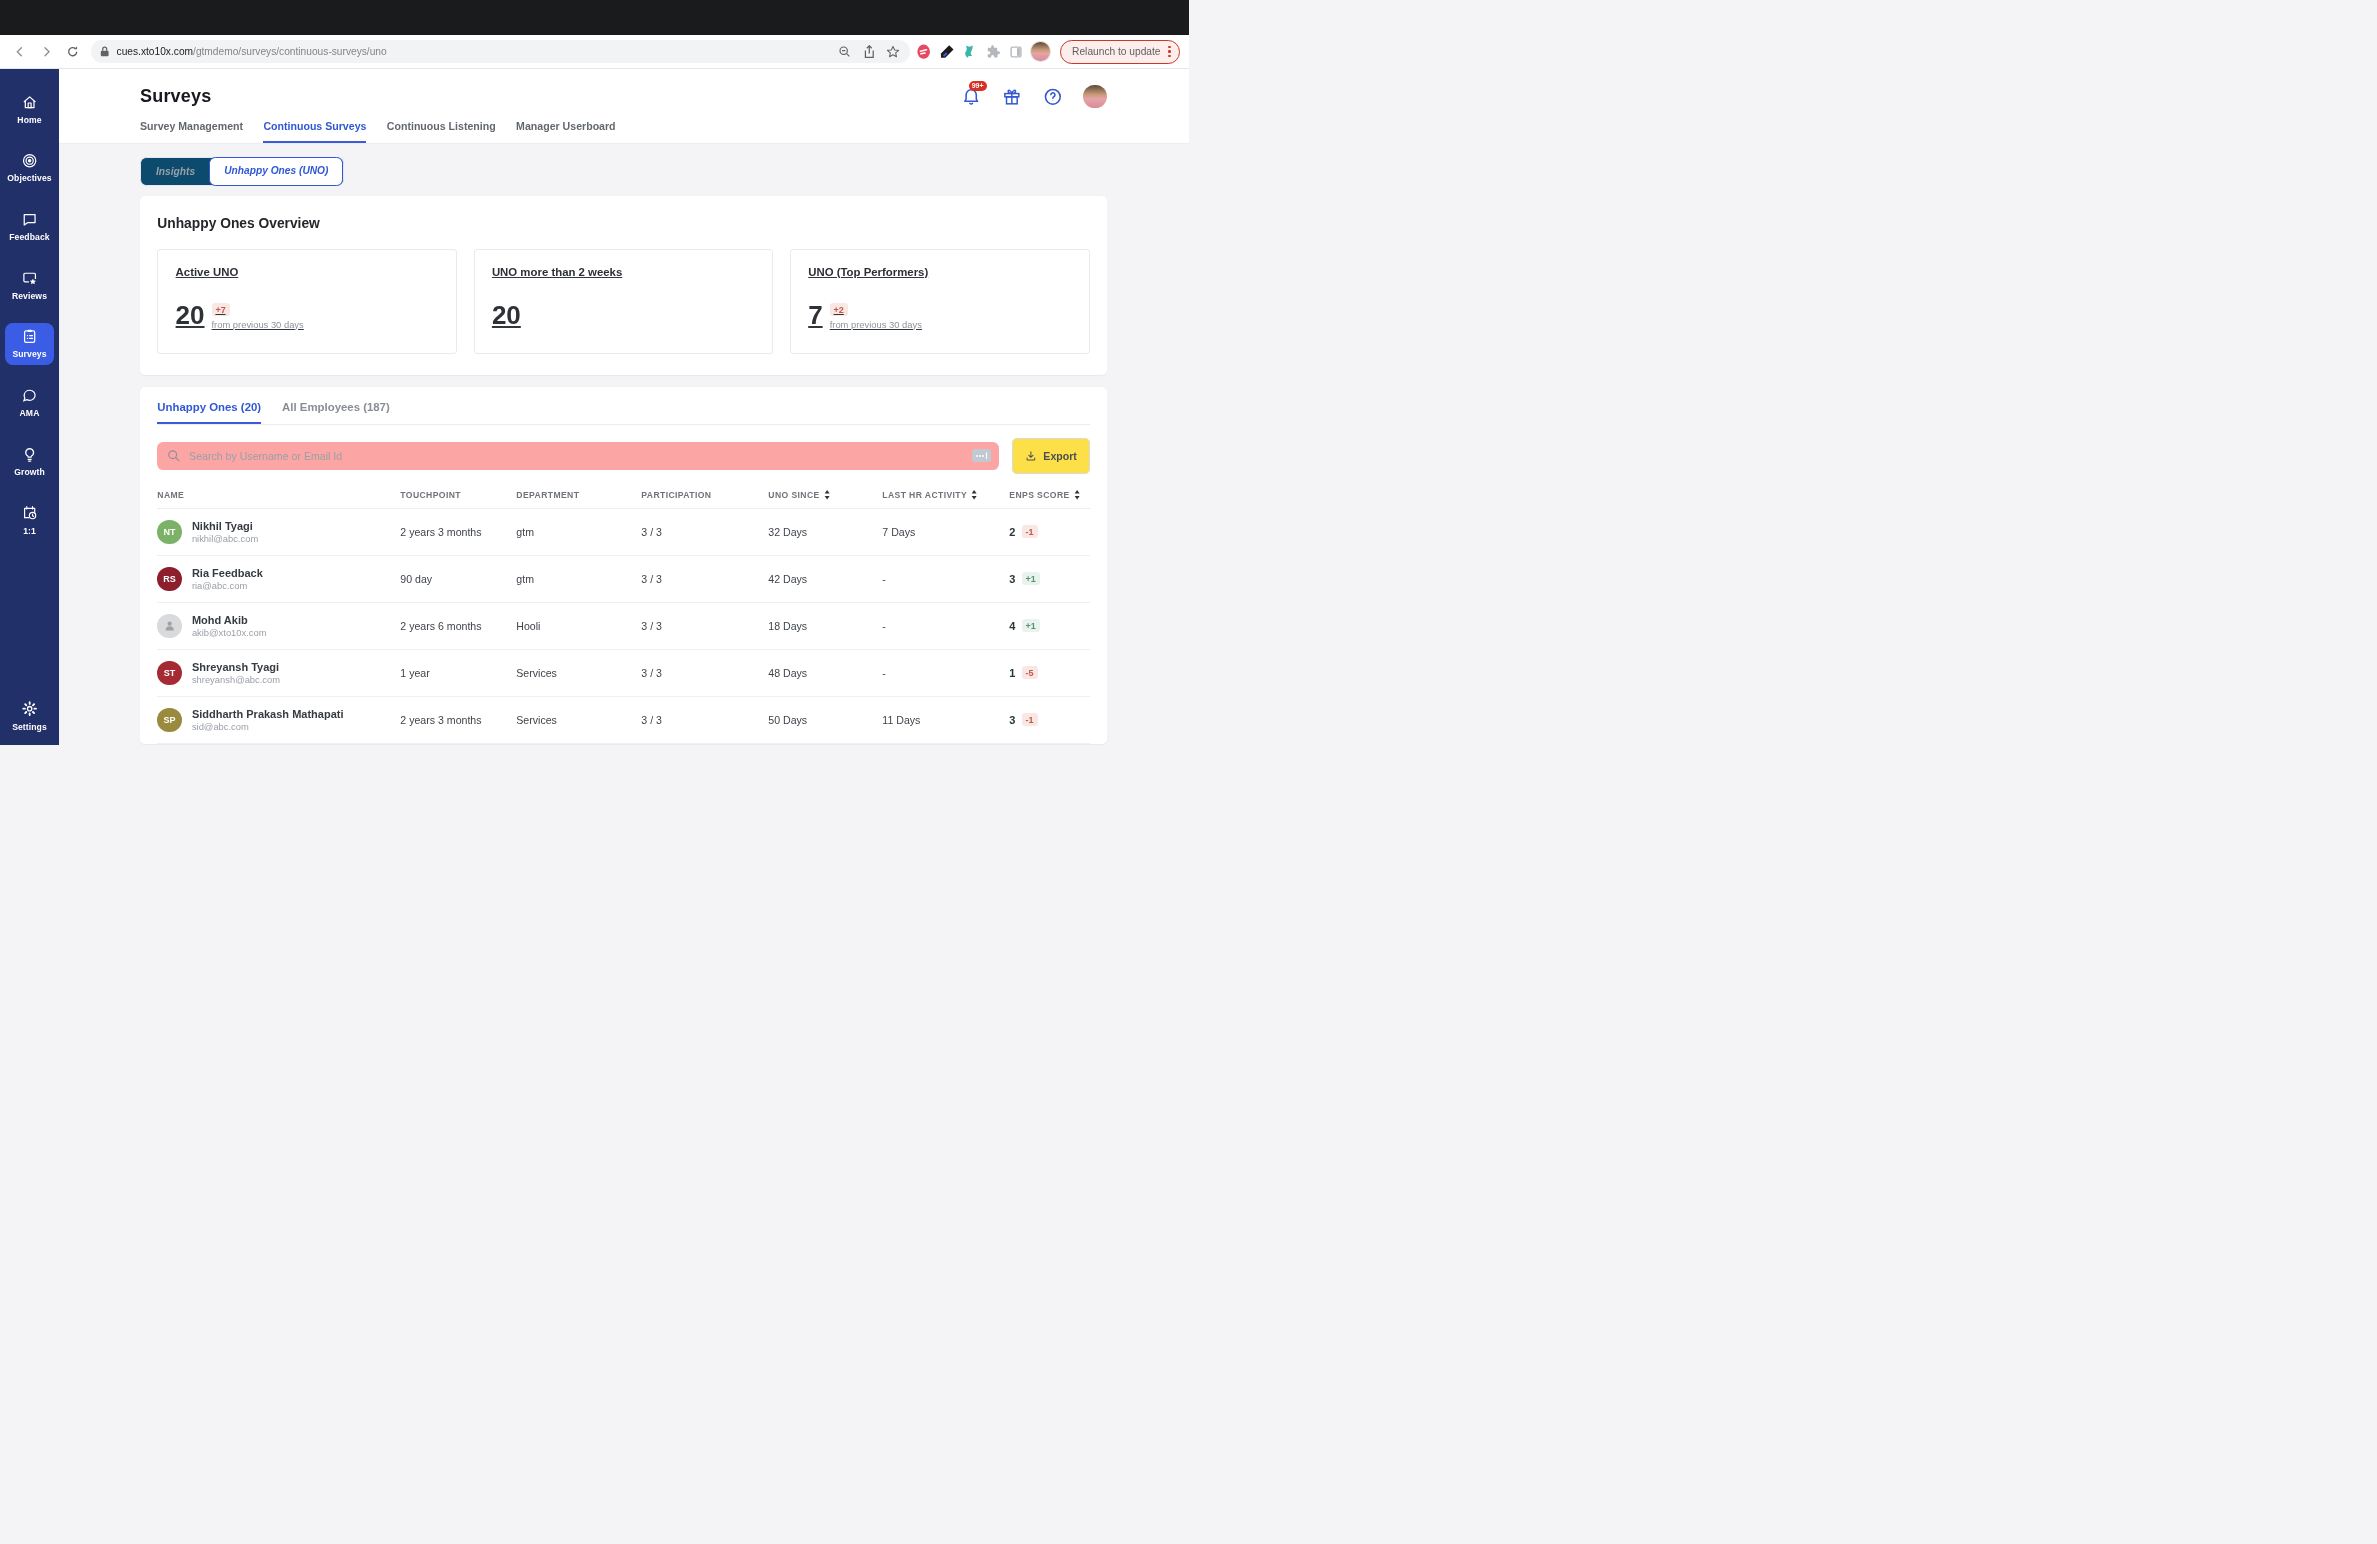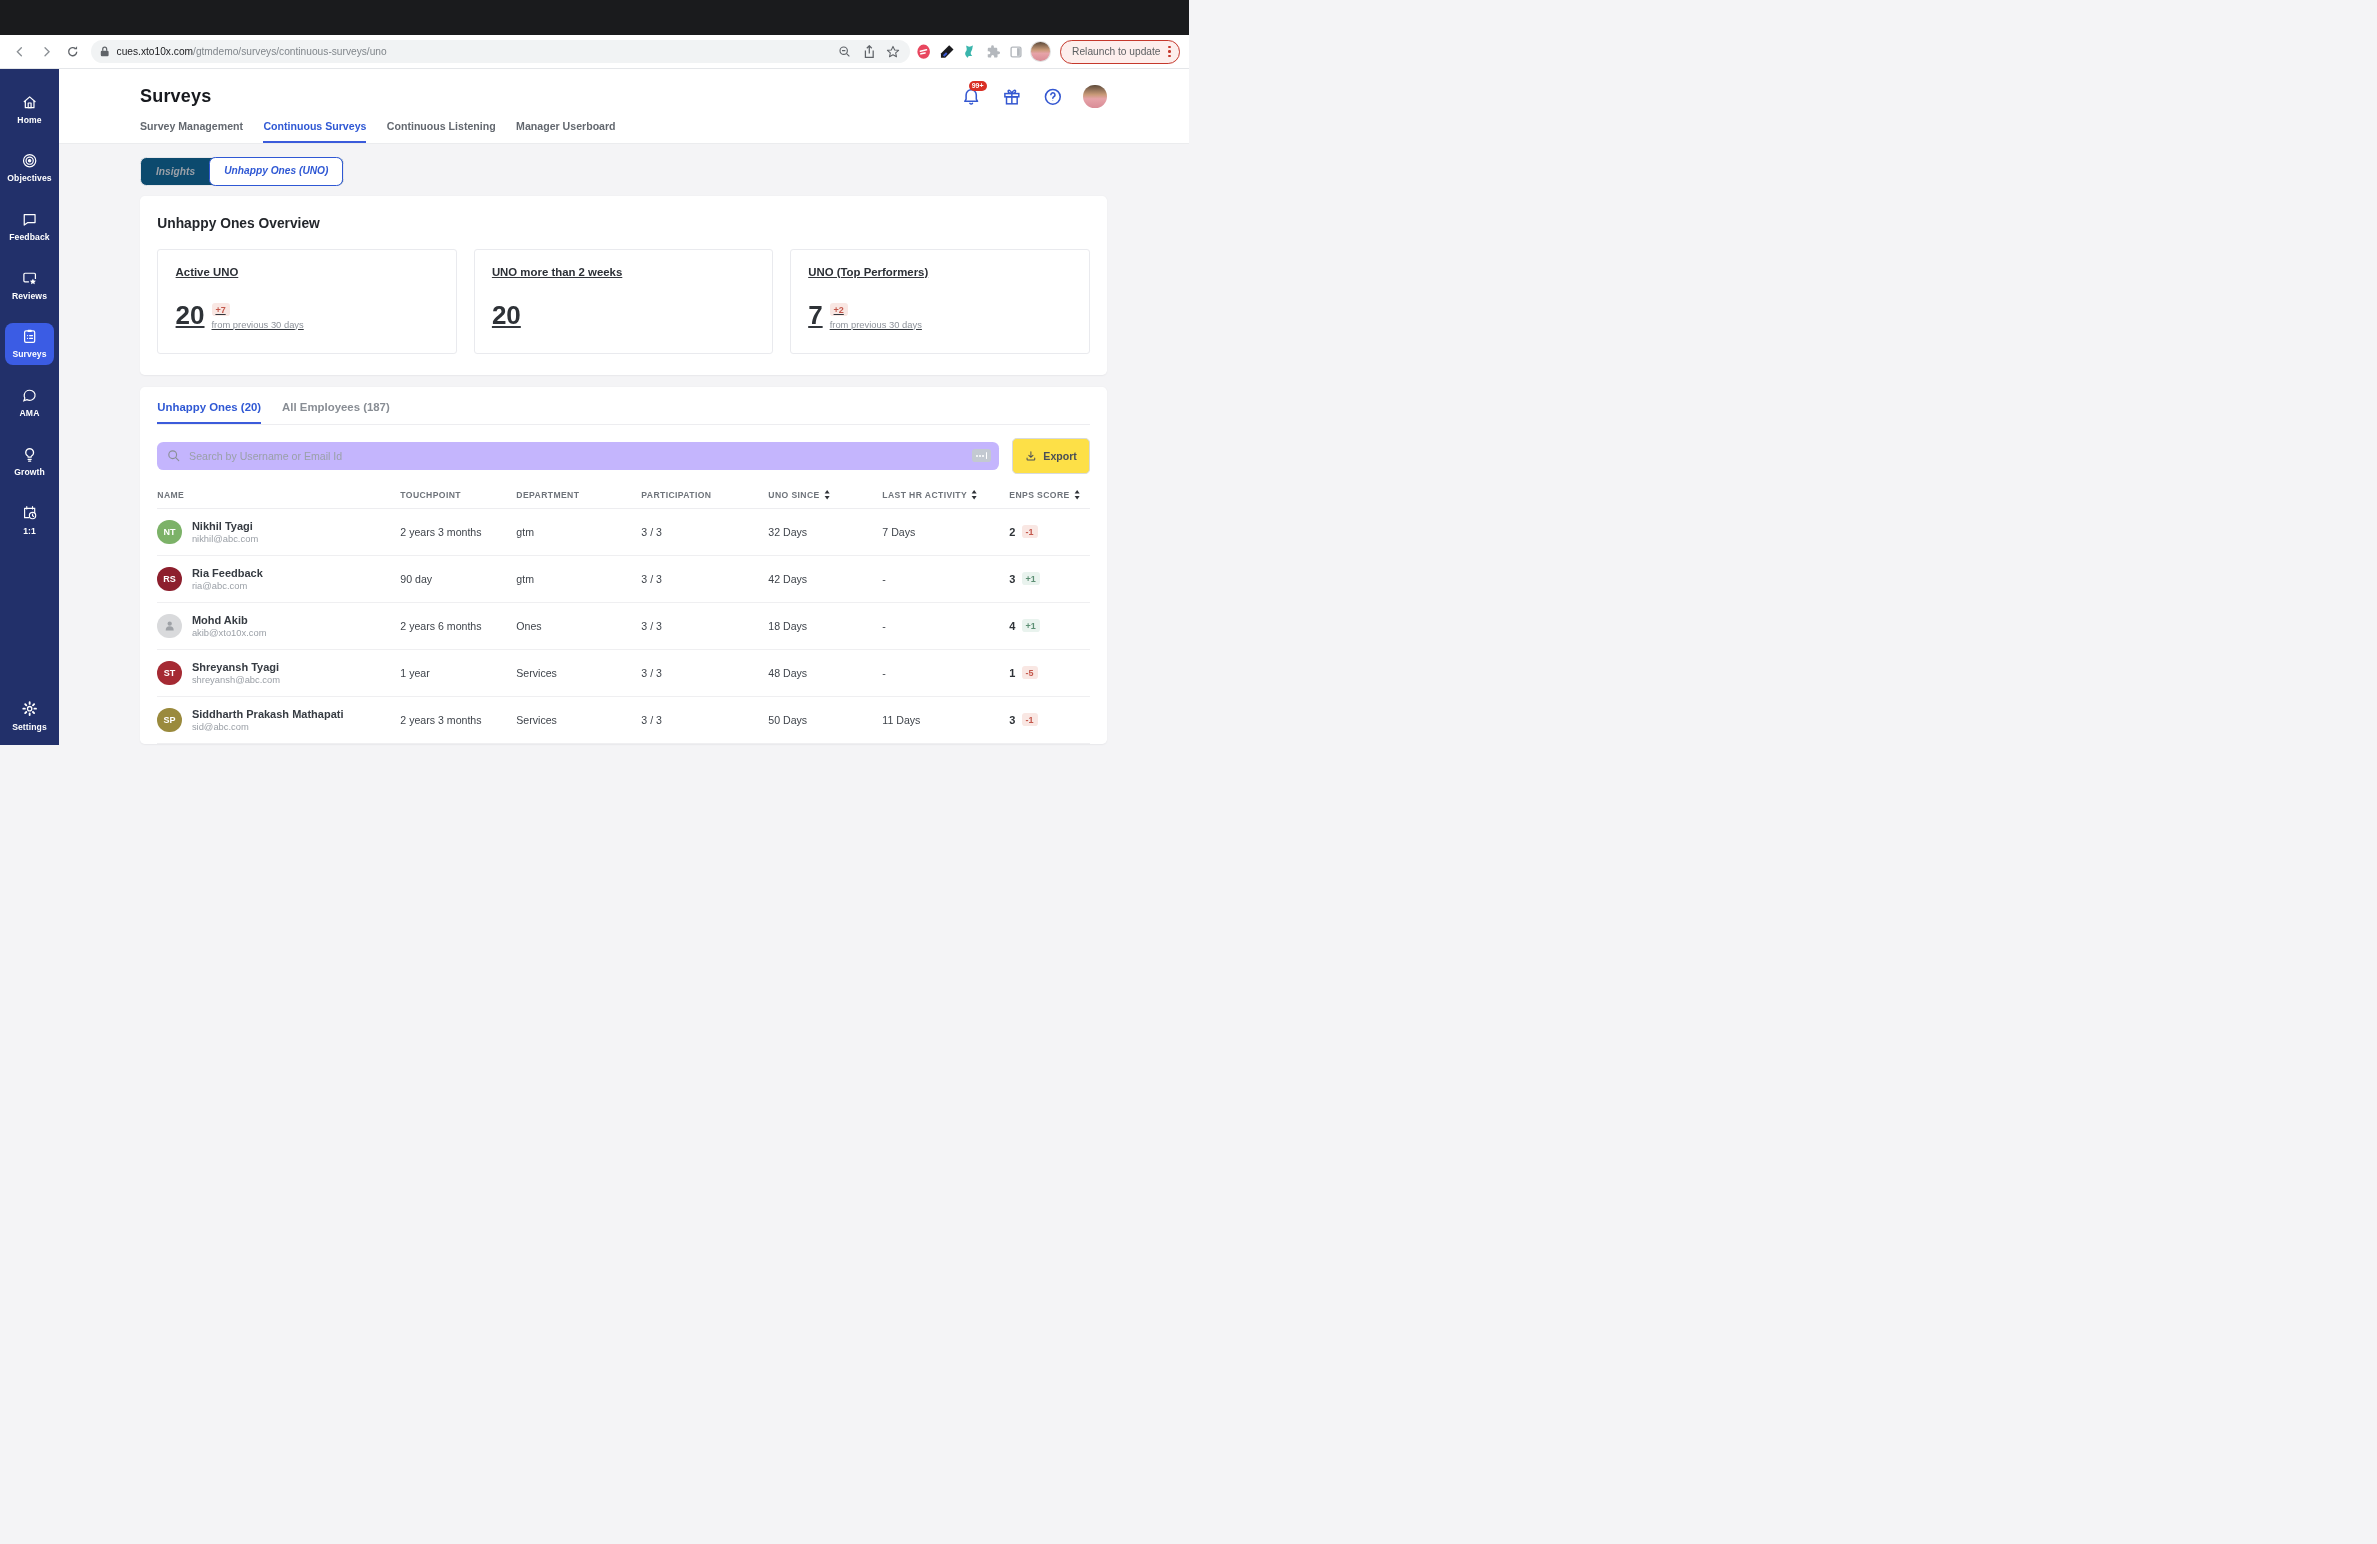--- a/index.html
+++ b/index.html
@@ -74,21 +74,21 @@
   .chip{display:inline-block;font-size:9px;font-weight:700;border-radius:3.1px;padding:1.6px 3.9px;width:max-content;}
   .chip.neg{background:#f9e7e3;color:#c4584c;}
   .chip.pos{background:#e9f3ee;color:#5d8f74;}
   .caption{font-size:9.4px;color:#8d929a;}
   
   .table-card{margin-top:12.6px;padding:13.4px 17.3px 0 17.3px;min-height:347px;box-sizing:border-box;}
   .ttabs{display:flex;gap:21px;border-bottom:0.8px solid #ededf0;}
   .ttab{font-size:11.4px;font-weight:700;color:#888d94;padding-bottom:9.4px;border-bottom:2.4px solid transparent;cursor:pointer;}
   .ttab.active{color:#2f58d4;border-bottom-color:#3b5bdb;}
   .search-row{display:flex;align-items:center;gap:13.4px;margin:12.6px 0 9.4px 0;}
-  .searchbox{flex:1;height:28px;background:#c4b5fd;border-radius:6.3px;display:flex;align-items:center;padding:0 7.9px 0 9.4px;gap:7px;}
+  .searchbox{flex:1;height:28px;background:#fca5a5;border-radius:6.3px;display:flex;align-items:center;padding:0 7.9px 0 9.4px;gap:7px;}
   .searchbox input{flex:1;border:none;background:transparent;outline:none;font-size:10.6px;color:#33373d;font-family:inherit;}
   .searchbox input::placeholder{color:#9aa0a8;}
   .kb-hint{width:19px;height:13.4px;background:#c3c9d1;border-radius:3.1px;display:flex;align-items:center;justify-content:center;gap:1.2px;flex:0 0 auto;}
   .kb-hint i{width:2px;height:2px;border-radius:50%;background:#fff;}
   .kb-hint b{width:1.2px;height:6.3px;background:#fff;border-radius:0.8px;margin-left:0.8px;}
   .export{height:36px;border:0.8px solid #d7dade;border-radius:4.7px;background:#fde047;display:flex;align-items:center;
      gap:6.3px;padding:0 11.8px;font-size:10.6px;font-weight:700;color:#4a4f57;cursor:pointer;font-family:inherit;}
   .tgrid{display:grid;grid-template-columns:243px 116px 125px 127px 114px 127px 1fr;align-items:center;}
   .thead{padding:7px 0 7.9px 0;border-bottom:0.8px solid #ededf0;}
   .th{font-size:8.6px;font-weight:700;color:#6e737a;letter-spacing:0.4px;display:flex;align-items:center;gap:3.9px;}
@@ -473,21 +473,21 @@
                     <circle cx="10" cy="7" r="3.2" fill="#9ea1a6"></circle>
                     <path d="M4 17a6 6 0 0 1 12 0z" fill="#9ea1a6"></path>
                   </svg>
 </div>
       <div class="nm">
         <div class="name">Mohd Akib</div>
         <div class="email">akib@xto10x.com</div>
       </div>
     </div>
     <div class="cell">2 years 6 months</div>
-    <div class="cell">Ones</div>
+    <div class="cell">Hooli</div>
     <div class="cell">3 / 3</div>
     <div class="cell">18 Days</div>
     <div class="cell">-</div>
     <div class="cell enps">
       <span class="score">4</span>
       <span class="chip pos">+1</span>
     </div>
   </div>
 
   <div class="tgrid trow">

